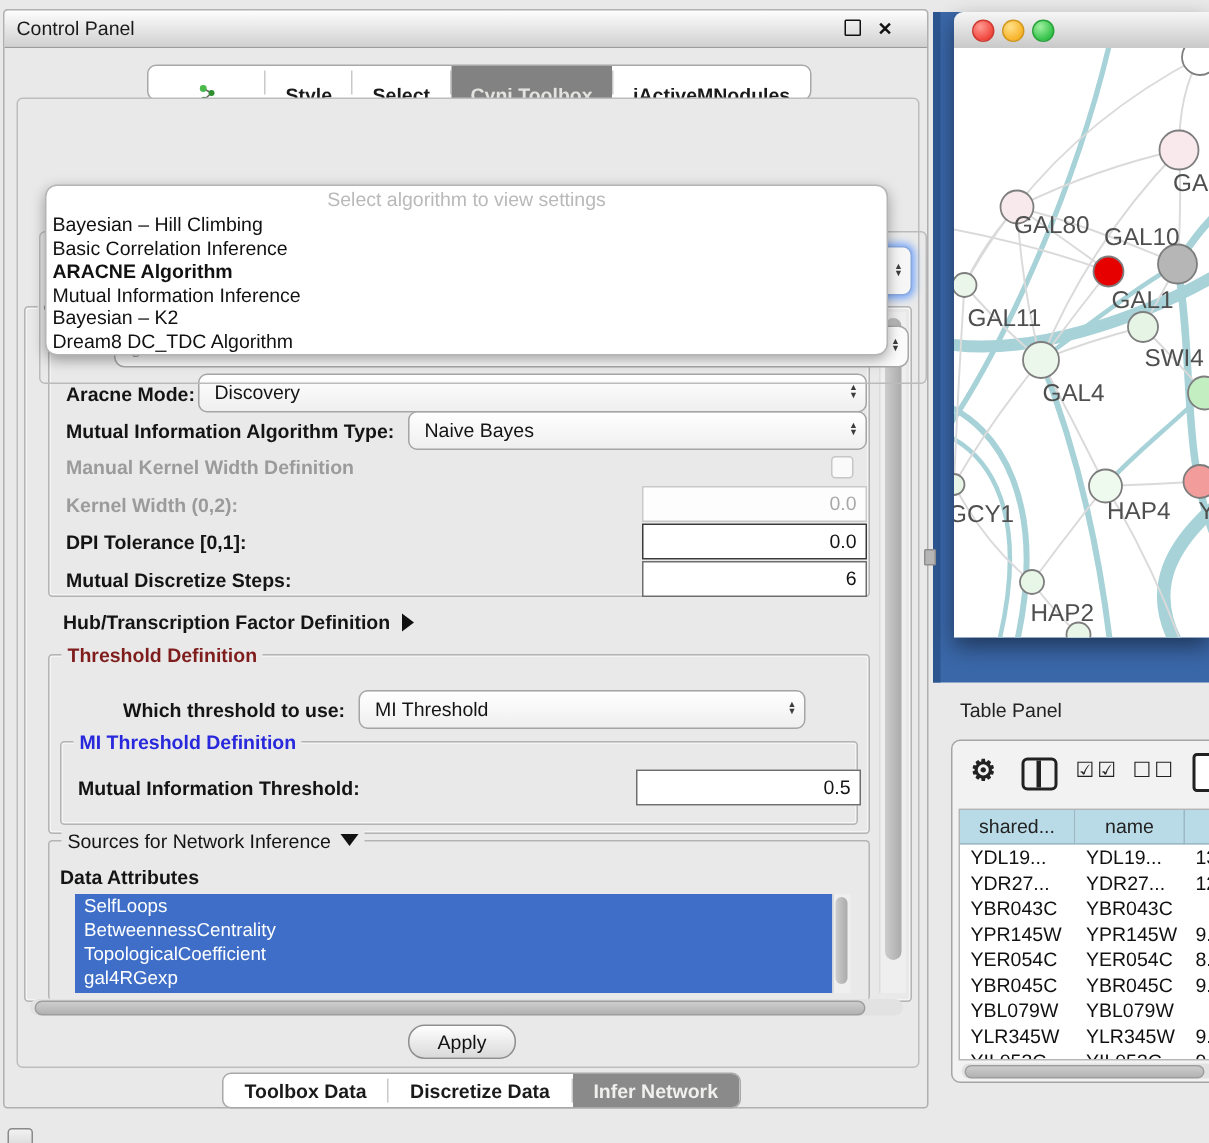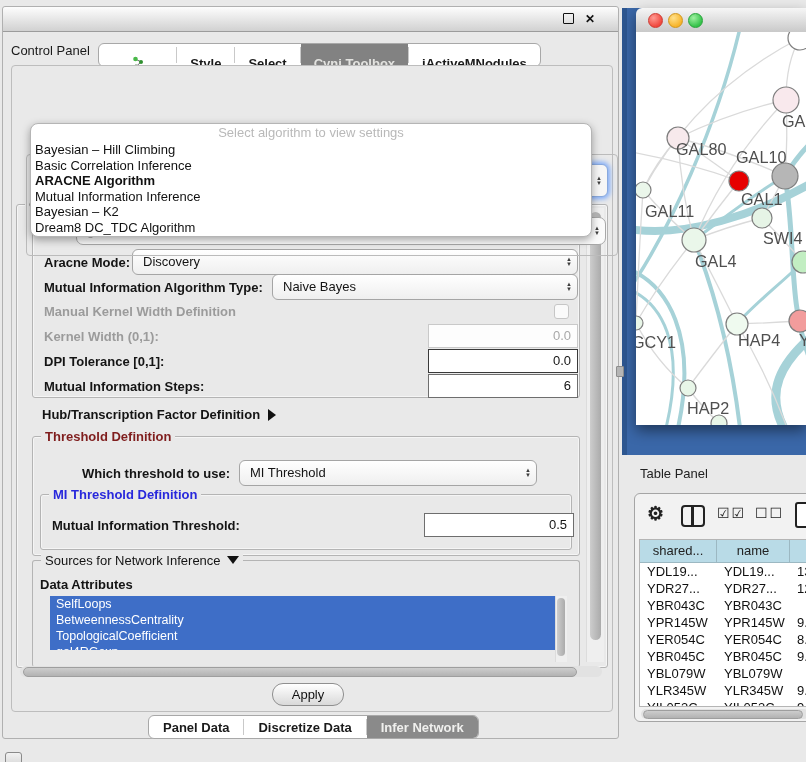--- a/index.html
+++ b/index.html
@@ -5,21 +5,21 @@
   html,body{margin:0;padding:0;}
   body{background:#e9e9e9;font-family:"Liberation Sans",sans-serif;-webkit-font-smoothing:antialiased;}
   .screen{position:relative;width:806px;height:762px;overflow:hidden;background:#e9e9e9;}
 
   
   .cp{position:absolute;left:2px;top:6px;width:615px;height:731px;background:#e9e9e9;
       border:1px solid #b0b0b0;border-radius:3px;}
   .cp-title{position:absolute;left:0;top:0;right:0;height:24px;
       background:linear-gradient(#fdfdfd,#d1d1d1);border-bottom:1px solid #9c9c9c;
       border-radius:3px 3px 0 0;}
-  .cp-title .t{position:absolute;left:8px;top:0;line-height:24px;font-size:13px;color:#1a1a1a;margin-top:32px;}
+  .cp-title .t{position:absolute;left:8px;top:0;line-height:24px;font-size:13px;color:#1a1a1a;}
   .winbtn{position:absolute;top:6px;width:12px;height:12px;font-size:12px;line-height:12px;
       color:#111;text-align:center;cursor:default;}
   .floatbtn{right:44px;border:1.5px solid #111;border-radius:1px;width:9px;height:9px;}
   .closebtn{right:22px;font-weight:bold;}
 
   
   .tabs{position:absolute;left:95px;top:36px;height:22px;display:flex;align-items:stretch;
       background:#fff;border:1px solid #a8a8a8;border-radius:6px;overflow:hidden;}
   .tab{display:flex;align-items:center;gap:1px;padding:12px 13px;font-size:13px;color:#1a1a1a;
       font-weight:bold;white-space:nowrap;flex-direction:column;}
@@ -69,21 +69,21 @@
   .field.dark{border:1.5px solid #3a3a3a;}
   .field.mid{border:1px solid #6e6e6e;}
   .checkbox{position:absolute;width:13px;height:13px;border:1px solid #c6c6c6;border-radius:3px;
       background:#fafafa;}
   .arrow-right{display:inline-block;width:0;height:0;border-left:8px solid #111;
       border-top:6px solid transparent;border-bottom:6px solid transparent;margin-left:8px;
       vertical-align:-2px;}
   .arrow-down{display:inline-block;width:0;height:0;border-top:8px solid #111;
       border-left:6px solid transparent;border-right:6px solid transparent;margin-left:6px;
       vertical-align:1px;}
-  .attr-list{position:absolute;left:46px;top:588px;width:505px;height:54px;background:#3e6ec7;
+  .attr-list{position:absolute;left:46px;top:588px;width:505px;height:66px;background:#3e6ec7;
       overflow:hidden;}
   .attr-item{height:16px;line-height:16px;padding-left:6px;font-size:12.5px;color:#fff;white-space:nowrap;}
   .vscroll{position:absolute;background:#efefef;border-left:1px solid #dcdcdc;}
   .vthumb{position:absolute;background:linear-gradient(90deg,#cdcdcd,#ababab);border-radius:6px;}
   .hscroll{position:absolute;background:#e2e2e2;border-radius:6px;}
   .hthumb{position:absolute;background:linear-gradient(#cdcdcd,#b2b2b2);border-radius:6px;border:1px solid #9e9e9e;}
 
   .applybtn{position:absolute;left:268px;top:679px;width:70px;height:21px;
       background:linear-gradient(#ffffff,#d9d9d9);border:1px solid #8f8f8f;border-radius:5px;
       font-size:13px;color:#111;text-align:center;line-height:21px;}
@@ -219,25 +219,25 @@
       <span class="lbl" style="left:32px;top:214px;">Mutual Information Algorithm Type:</span>
       <div class="combo" style="left:260px;top:208px;width:304px;">
         <span class="v">Naive Bayes</span>
         <span class="stepper">
             <span>▲</span>
             <span>▼</span>
           </span>
       </div>
       <span class="lbl dis" style="left:32px;top:238px;">Manual Kernel Width Definition</span>
       <span class="checkbox" style="left:542px;top:238px;"></span>
-      <span class="lbl dis" style="left:32px;top:263px;">Kernel Width (0,1):</span>
+      <span class="lbl dis" style="left:32px;top:263px;">Kernel Width (0,2):</span>
       <div class="field dis" style="left:416px;top:258px;width:142px;">0.0</div>
       <span class="lbl" style="left:32px;top:288px;">DPI Tolerance [0,1]:</span>
       <div class="field dark" style="left:416px;top:283px;width:142px;">0.0</div>
-      <span class="lbl" style="left:32px;top:313px;">Mutual Information Steps:</span>
+      <span class="lbl" style="left:32px;top:313px;">Mutual Discretize Steps:</span>
       <div class="field mid" style="left:416px;top:308px;width:142px;">6</div>
 
       <span class="lbl" style="left:30px;top:341px;"><span>Hub/Transcription Factor Definition</span><span class="arrow-right"></span></span>
 
       <div class="groupbox" style="left:20px;top:370px;width:546px;height:118px;">
         <span class="legend green">Threshold Definition</span>
       </div>
       <span class="lbl" style="left:70px;top:400px;">Which threshold to use:</span>
       <div class="combo" style="left:227px;top:394px;width:296px;">
         <span class="v">MI Threshold</span>
@@ -271,21 +271,21 @@
       </div>
 
       <div class="hscroll" style="left:8px;top:600px;width:582px;height:11px;">
         <div class="hthumb" style="left:3px;top:1px;width:552px;height:8px;"></div>
       </div>
 
       <div class="applybtn" style="top:617px;left:260px;border-radius:11px;">Apply</div>
     </div>
 
     <div class="btabs">
-        <div class="btab">Panel Data</div>
+        <div class="btab">Toolbox Data</div>
         <i class="tabsep"></i>
         <div class="btab">Discretize Data</div>
         <i class="tabsep"></i>
         <div class="btab sel">Infer Network</div>
       </div>
   </div>
 
   <div class="netframe">
     <div class="edge"></div>
     <div class="macwin">

